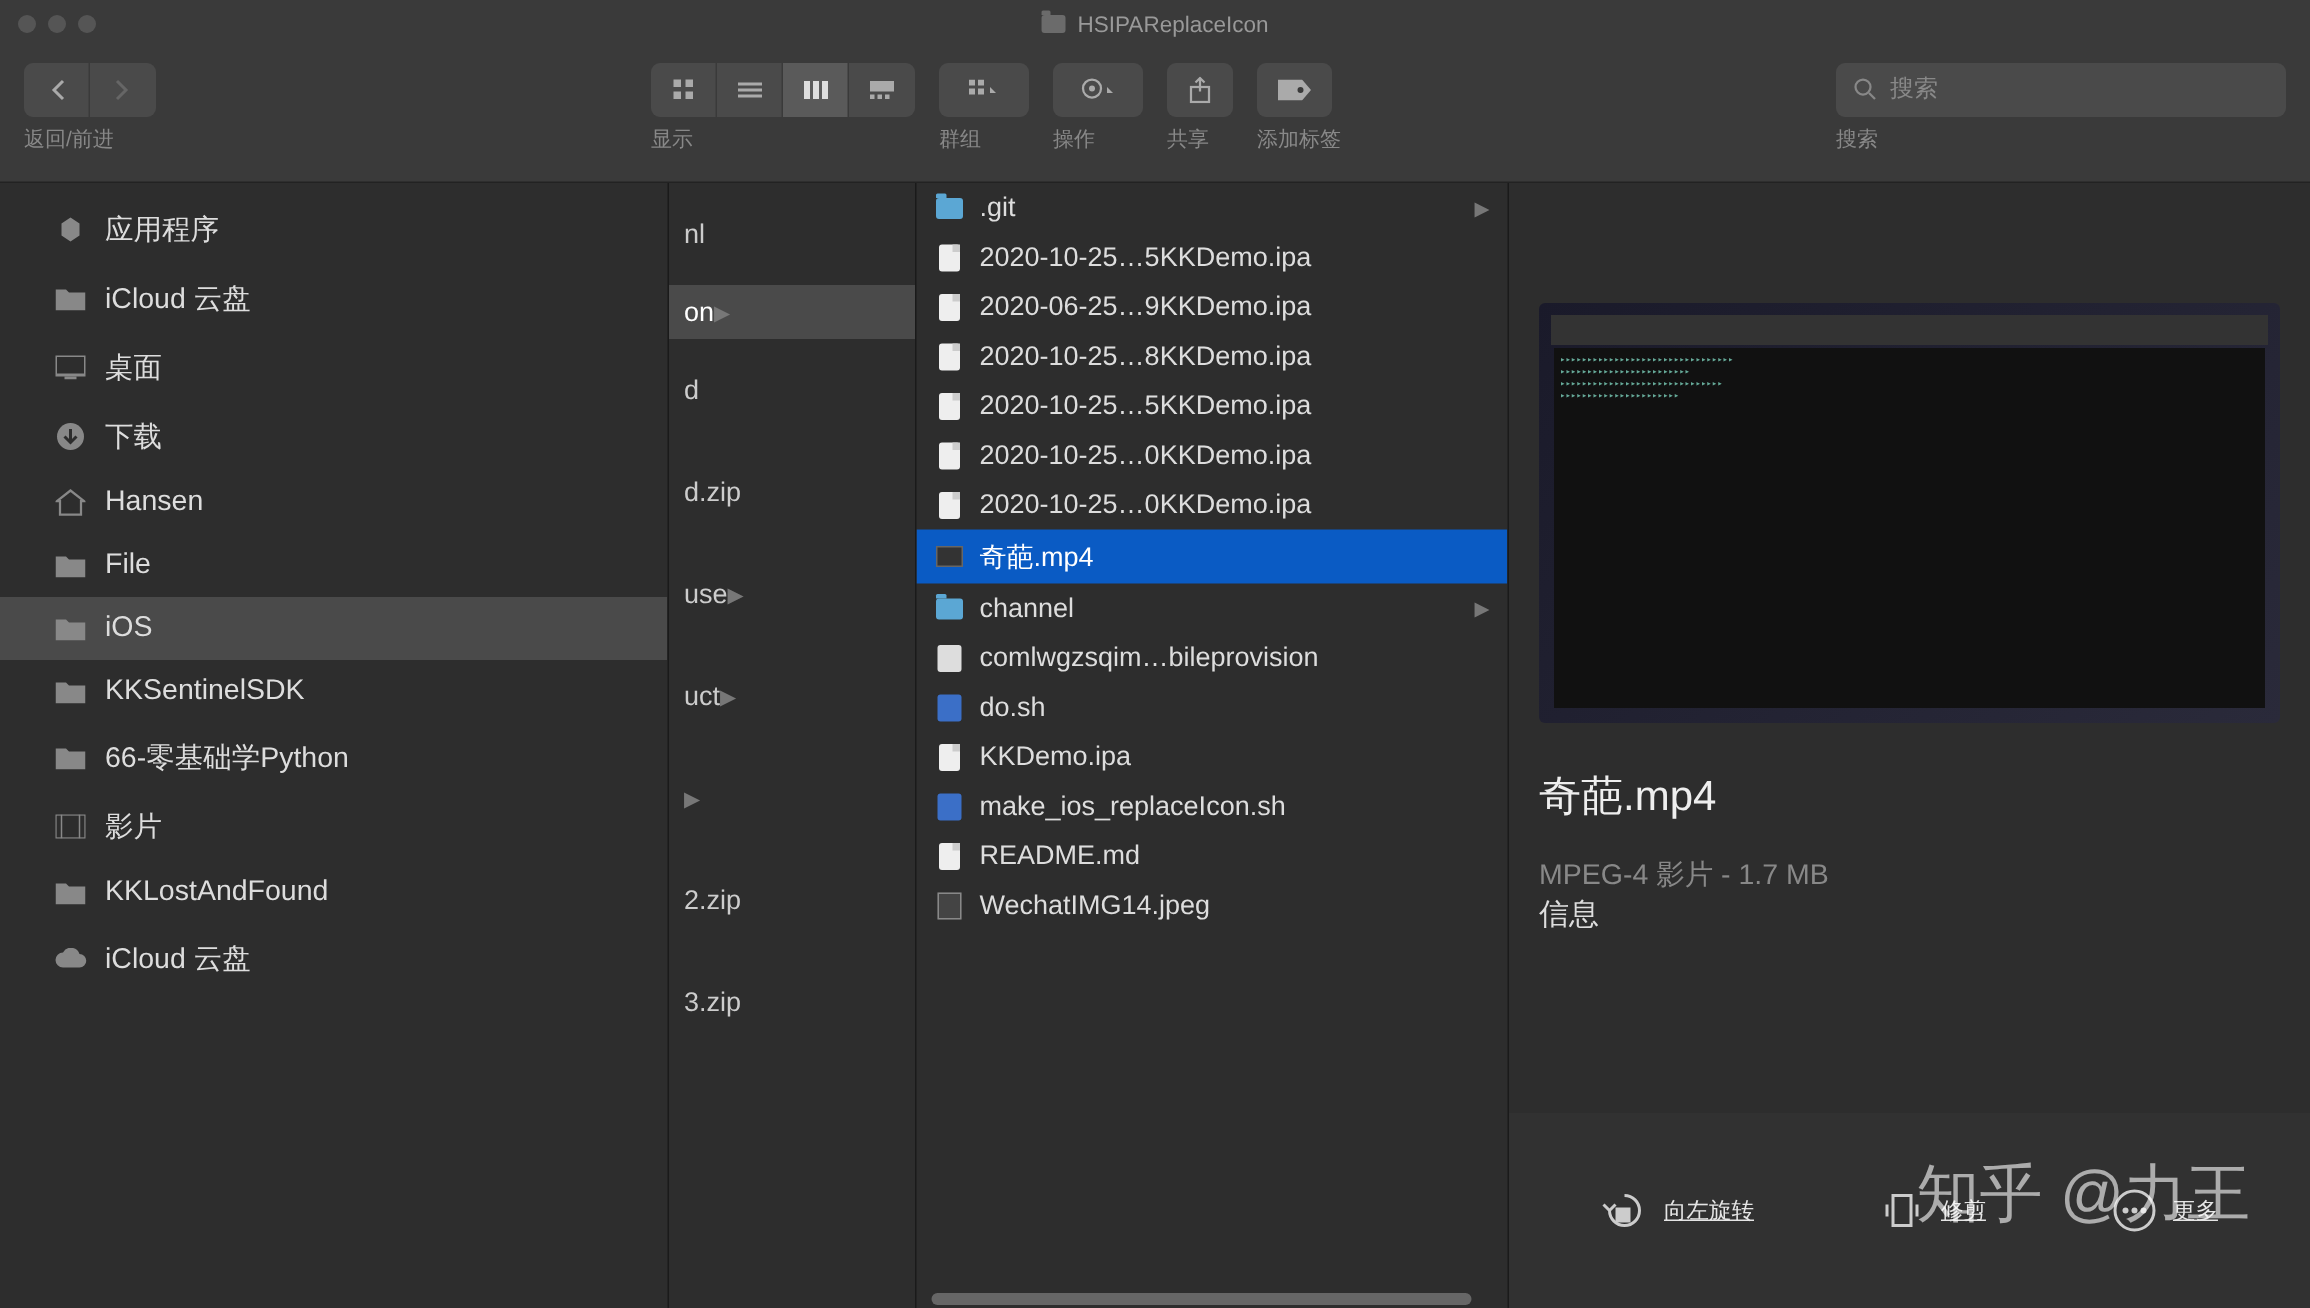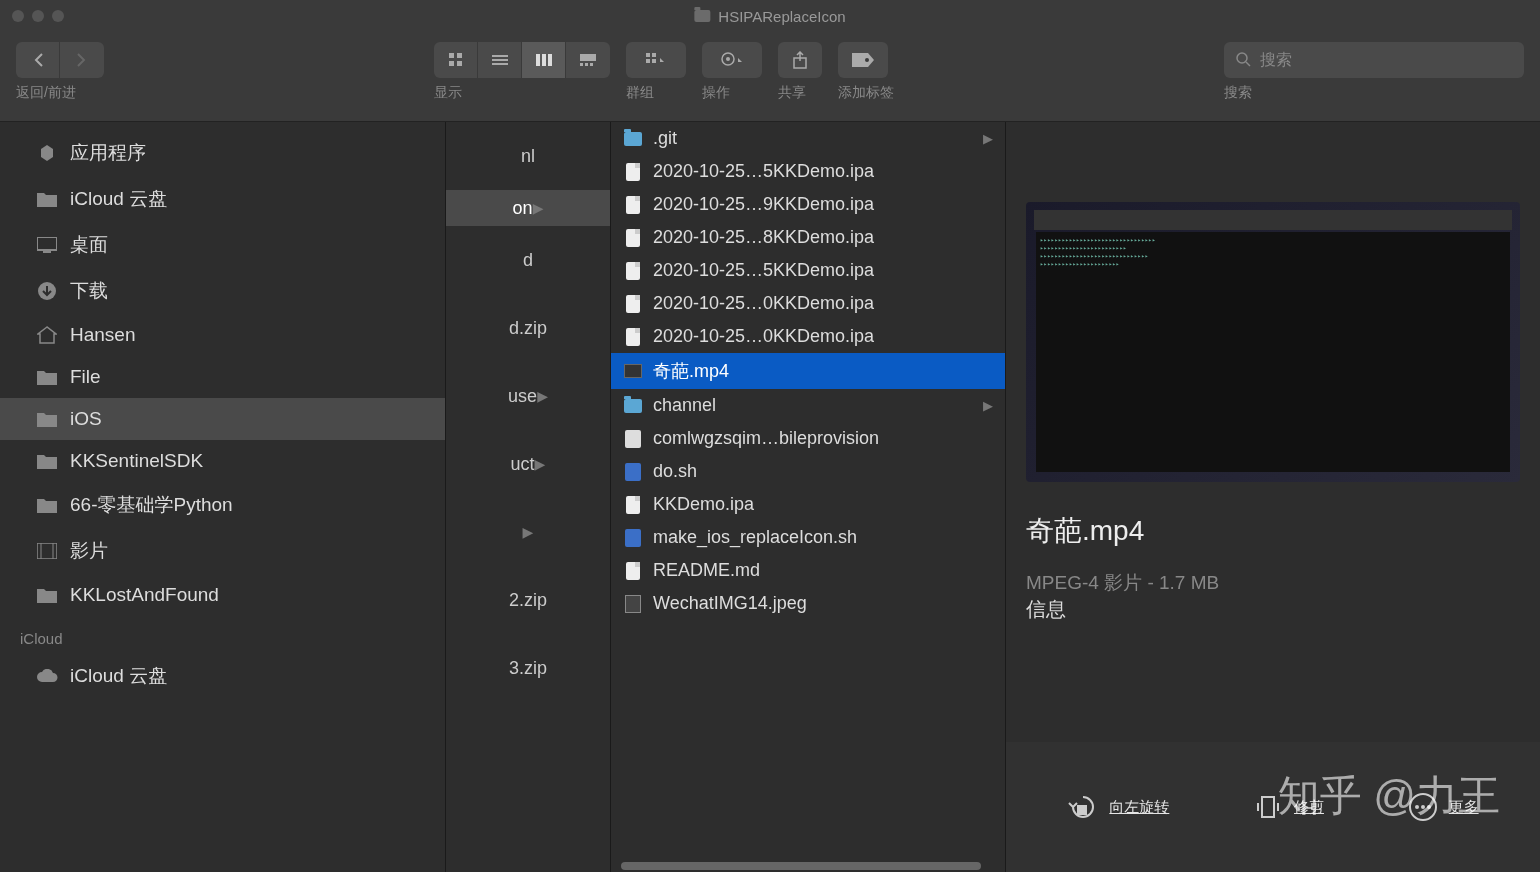--- a/index.html
+++ b/index.html
@@ -31,21 +31,21 @@
     
     
     .sidebar { width: 445px; background: #2d2d2d; overflow-y: auto; padding-top: 8px; }
     .sidebar-item { display: flex; align-items: center; gap: 12px; padding: 10px 20px 10px 36px; font-size: 19px; color: #ddd; cursor: pointer; }
     .sidebar-item.selected { background: #4a4a4a; }
     .sidebar-icon { width: 22px; height: 22px; display: flex; align-items: center; justify-content: center; color: #888; flex-shrink: 0; }
     .sidebar-header { padding: 14px 20px 6px; color: #888; font-size: 15px; }
     
     
     .column1 { width: 165px; background: #2d2d2d; border-left: 1px solid #1a1a1a; overflow: hidden; }
-    .col1-item { display: flex; align-items: center; justify-content: center; padding: 8px 10px; font-size: 18px; color: #ccc; }
+    .col1-item { display: flex; align-items: center; justify-content: flex-start; padding: 8px 10px; font-size: 18px; color: #ccc; }
     .col1-item.selected { background: #4a4a4a; color: #fff; }
     .chevron { color: #777; font-size: 14px; }
     
     
     .column2 { width: 395px; background: #2d2d2d; border-left: 1px solid #1a1a1a; overflow-y: auto; }
     .file-item { display: flex; align-items: center; gap: 10px; padding: 6px 12px; font-size: 18px; color: #ddd; cursor: pointer; }
     .file-item.selected { background: #0a5bc4; color: #fff; }
     .file-icon { width: 20px; height: 20px; display: flex; align-items: center; justify-content: center; flex-shrink: 0; }
     .file-chevron { margin-left: auto; color: #777; font-size: 13px; }
     .folder-blue { width: 18px; height: 14px; background: #5ba7d4; border-radius: 2px; position: relative; }
@@ -301,21 +301,20 @@
         <span>影片</span>
       </div>
       <div class="sidebar-item">
         <span class="sidebar-icon">
           <svg width="20" height="16">
             <path d="M0 2 L7 2 L9 4 L20 4 L20 16 L0 16 Z" fill="#888"></path>
           </svg>
         </span>
         <span>KKLostAndFound</span>
       </div>
-      <div class="sidebar-header">iCloud</div>
       <div class="sidebar-item">
         <span class="sidebar-icon">
           <svg width="22" height="14">
             <path d="M6 13 A5 5 0 0 1 6 3 A6 6 0 0 1 17 4 A4 4 0 0 1 17 13 Z" fill="#888"></path>
           </svg>
         </span>
         <span>iCloud 云盘</span>
       </div>
     </div>
 
@@ -364,21 +363,21 @@
       <div class="file-item">
         <span class="file-icon">
           <span class="doc-icon"></span>
         </span>
         <span>2020-10-25…5KKDemo.ipa</span>
       </div>
       <div class="file-item">
         <span class="file-icon">
           <span class="doc-icon"></span>
         </span>
-        <span>2020-10-25…9KKDemo.ipa</span>
+        <span>2020-06-25…9KKDemo.ipa</span>
       </div>
       <div class="file-item">
         <span class="file-icon">
           <span class="doc-icon"></span>
         </span>
         <span>2020-10-25…8KKDemo.ipa</span>
       </div>
       <div class="file-item">
         <span class="file-icon">
           <span class="doc-icon"></span>

